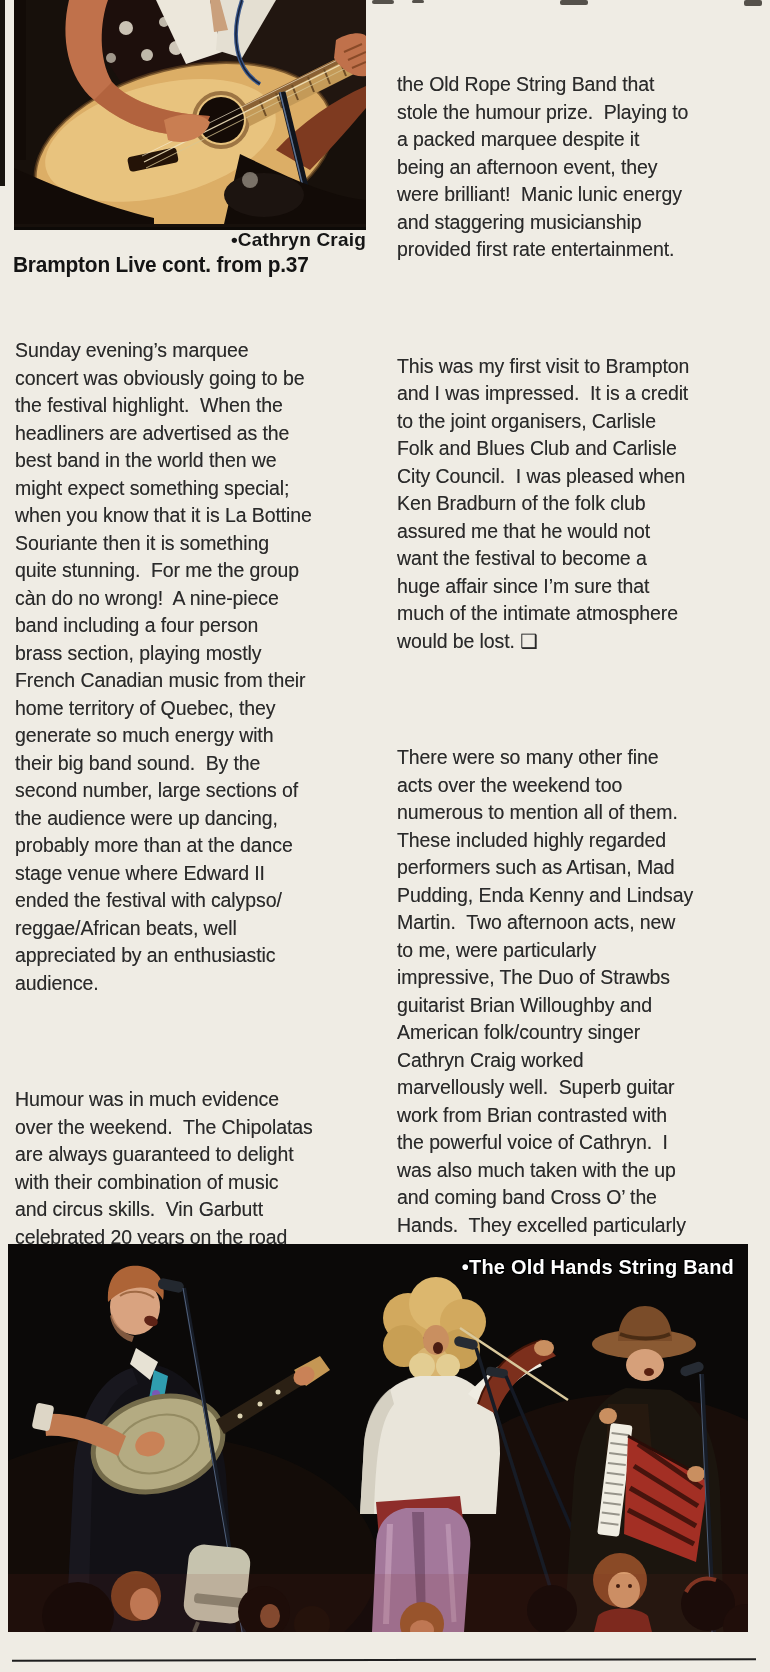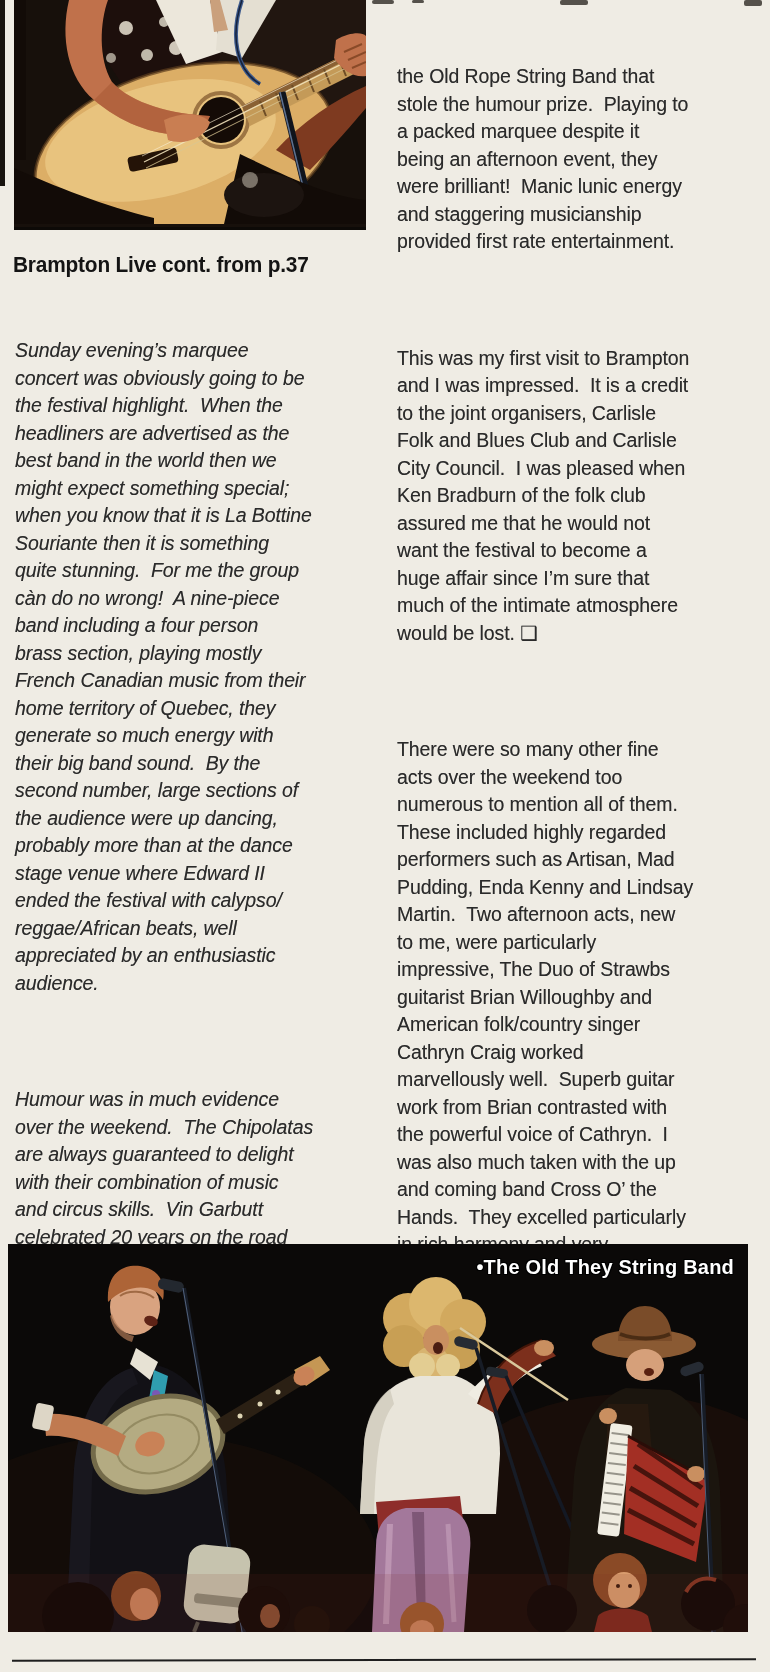--- a/index.html
+++ b/index.html
@@ -10,22 +10,22 @@
   .speck{position:absolute;background:#2e2a24;border-radius:2px;opacity:.8;}
   .top-photo{position:absolute;left:14px;top:0;width:352px;height:227px;background:#17100b;
              border-bottom:3px solid #0d0a07;}
   .caption-top{position:absolute;left:14px;top:228px;width:352px;text-align:right;
                font-weight:bold;font-size:19px;line-height:24px;color:#161616;letter-spacing:.2px;}
   .heading{position:absolute;left:13px;top:252px;margin:0;font-size:21.5px;line-height:27px;
            font-weight:bold;color:#141414;letter-spacing:-.2px;transform:scaleX(.97);
            transform-origin:left top;white-space:pre;}
   .col{position:absolute;font-size:19.5px;line-height:27.5px;letter-spacing:-.1px;white-space:pre;
        color:#2a2a2a;text-shadow:0 0 .6px rgba(45,45,45,.45);}
-  .col-left{left:15px;top:282px;width:356px;font-style:italic;}
-  .col-right{left:397px;top:8px;width:360px;}
+  .col-left{left:15px;top:282px;width:356px;}
+  .col-right{left:397px;top:16px;width:360px;}
   .para{margin:0 0 34px 0;white-space:pre;}
   .byline{margin:-8px 0 0 0;font-weight:bold;font-size:20px;color:#161616;white-space:pre;}
   .bottom-photo{position:absolute;left:8px;top:1244px;width:740px;height:388px;background:#0b0908;}
   .photo-caption{position:absolute;top:12px;right:14px;font-size:20px;font-weight:bold;color:#ffffff;
                  letter-spacing:.2px;white-space:pre;
                  text-shadow:1px 1px 0 #000,-1px 1px 0 #000,1px -1px 0 #000,-1px -1px 0 #000;}
   .rule{position:absolute;left:12px;top:1659px;width:744px;height:2px;background:#1e1e1e;
         transform:rotate(-.12deg);}
 </style>
 </head>
@@ -99,20 +99,21 @@
       </g>
 
       <path d="M0,168 C40,186 90,206 140,218 L140,224 L0,224 Z" fill="#120b07"></path>
       <path d="M226,154 C260,170 310,196 352,200 L352,224 L210,224 Z" fill="#120b07"></path>
       <ellipse cx="250" cy="195" rx="40" ry="22" fill="#1c1410"></ellipse>
       <circle cx="236" cy="180" r="8" fill="#d8cfc0" opacity=".5"></circle>
       <rect x="0" y="0" width="12" height="160" fill="#120b07"></rect>
     </svg>
   </figure>
 
+  <div class="caption-top">•Cathryn Craig</div>
 
   <h2 class="heading">Brampton Live cont. from p.37</h2>
 
   <div class="col col-left">
     <p class="para">Sunday evening’s marquee
 concert was obviously going to be
 the festival highlight.  When the
 headliners are advertised as the
 best band in the world then we
 might expect something special;
@@ -303,18 +304,18 @@
           <ellipse cx="616" cy="346" rx="16" ry="18" fill="#d89c6e"></ellipse>
         <circle cx="610" cy="342" r="2" fill="#3a1c0e"></circle>
           <circle cx="622" cy="342" r="2" fill="#3a1c0e"></circle>
         <path d="M586,388 L590,372 C598,362 630,362 640,372 L644,388 Z" fill="#7e2a1e"></path>
         <circle cx="700" cy="360" r="27" fill="#0e0806"></circle>
         <path d="M678,348 C684,336 696,332 708,336" stroke="#a0422a" stroke-width="4" fill="none" opacity=".8"></path>
         <circle cx="737" cy="382" r="22" fill="#140b07"></circle>
         <rect x="0" y="330" width="740" height="58" fill="#7e2a1e" opacity=".12"></rect>
       </g>
     </svg>
-    <div class="photo-caption">•The Old They String Band</div>
+    <div class="photo-caption">•The Old Hands String Band</div>
   </figure>
 
   <div class="rule"></div>
 
 </div>
 
 </body></html>

